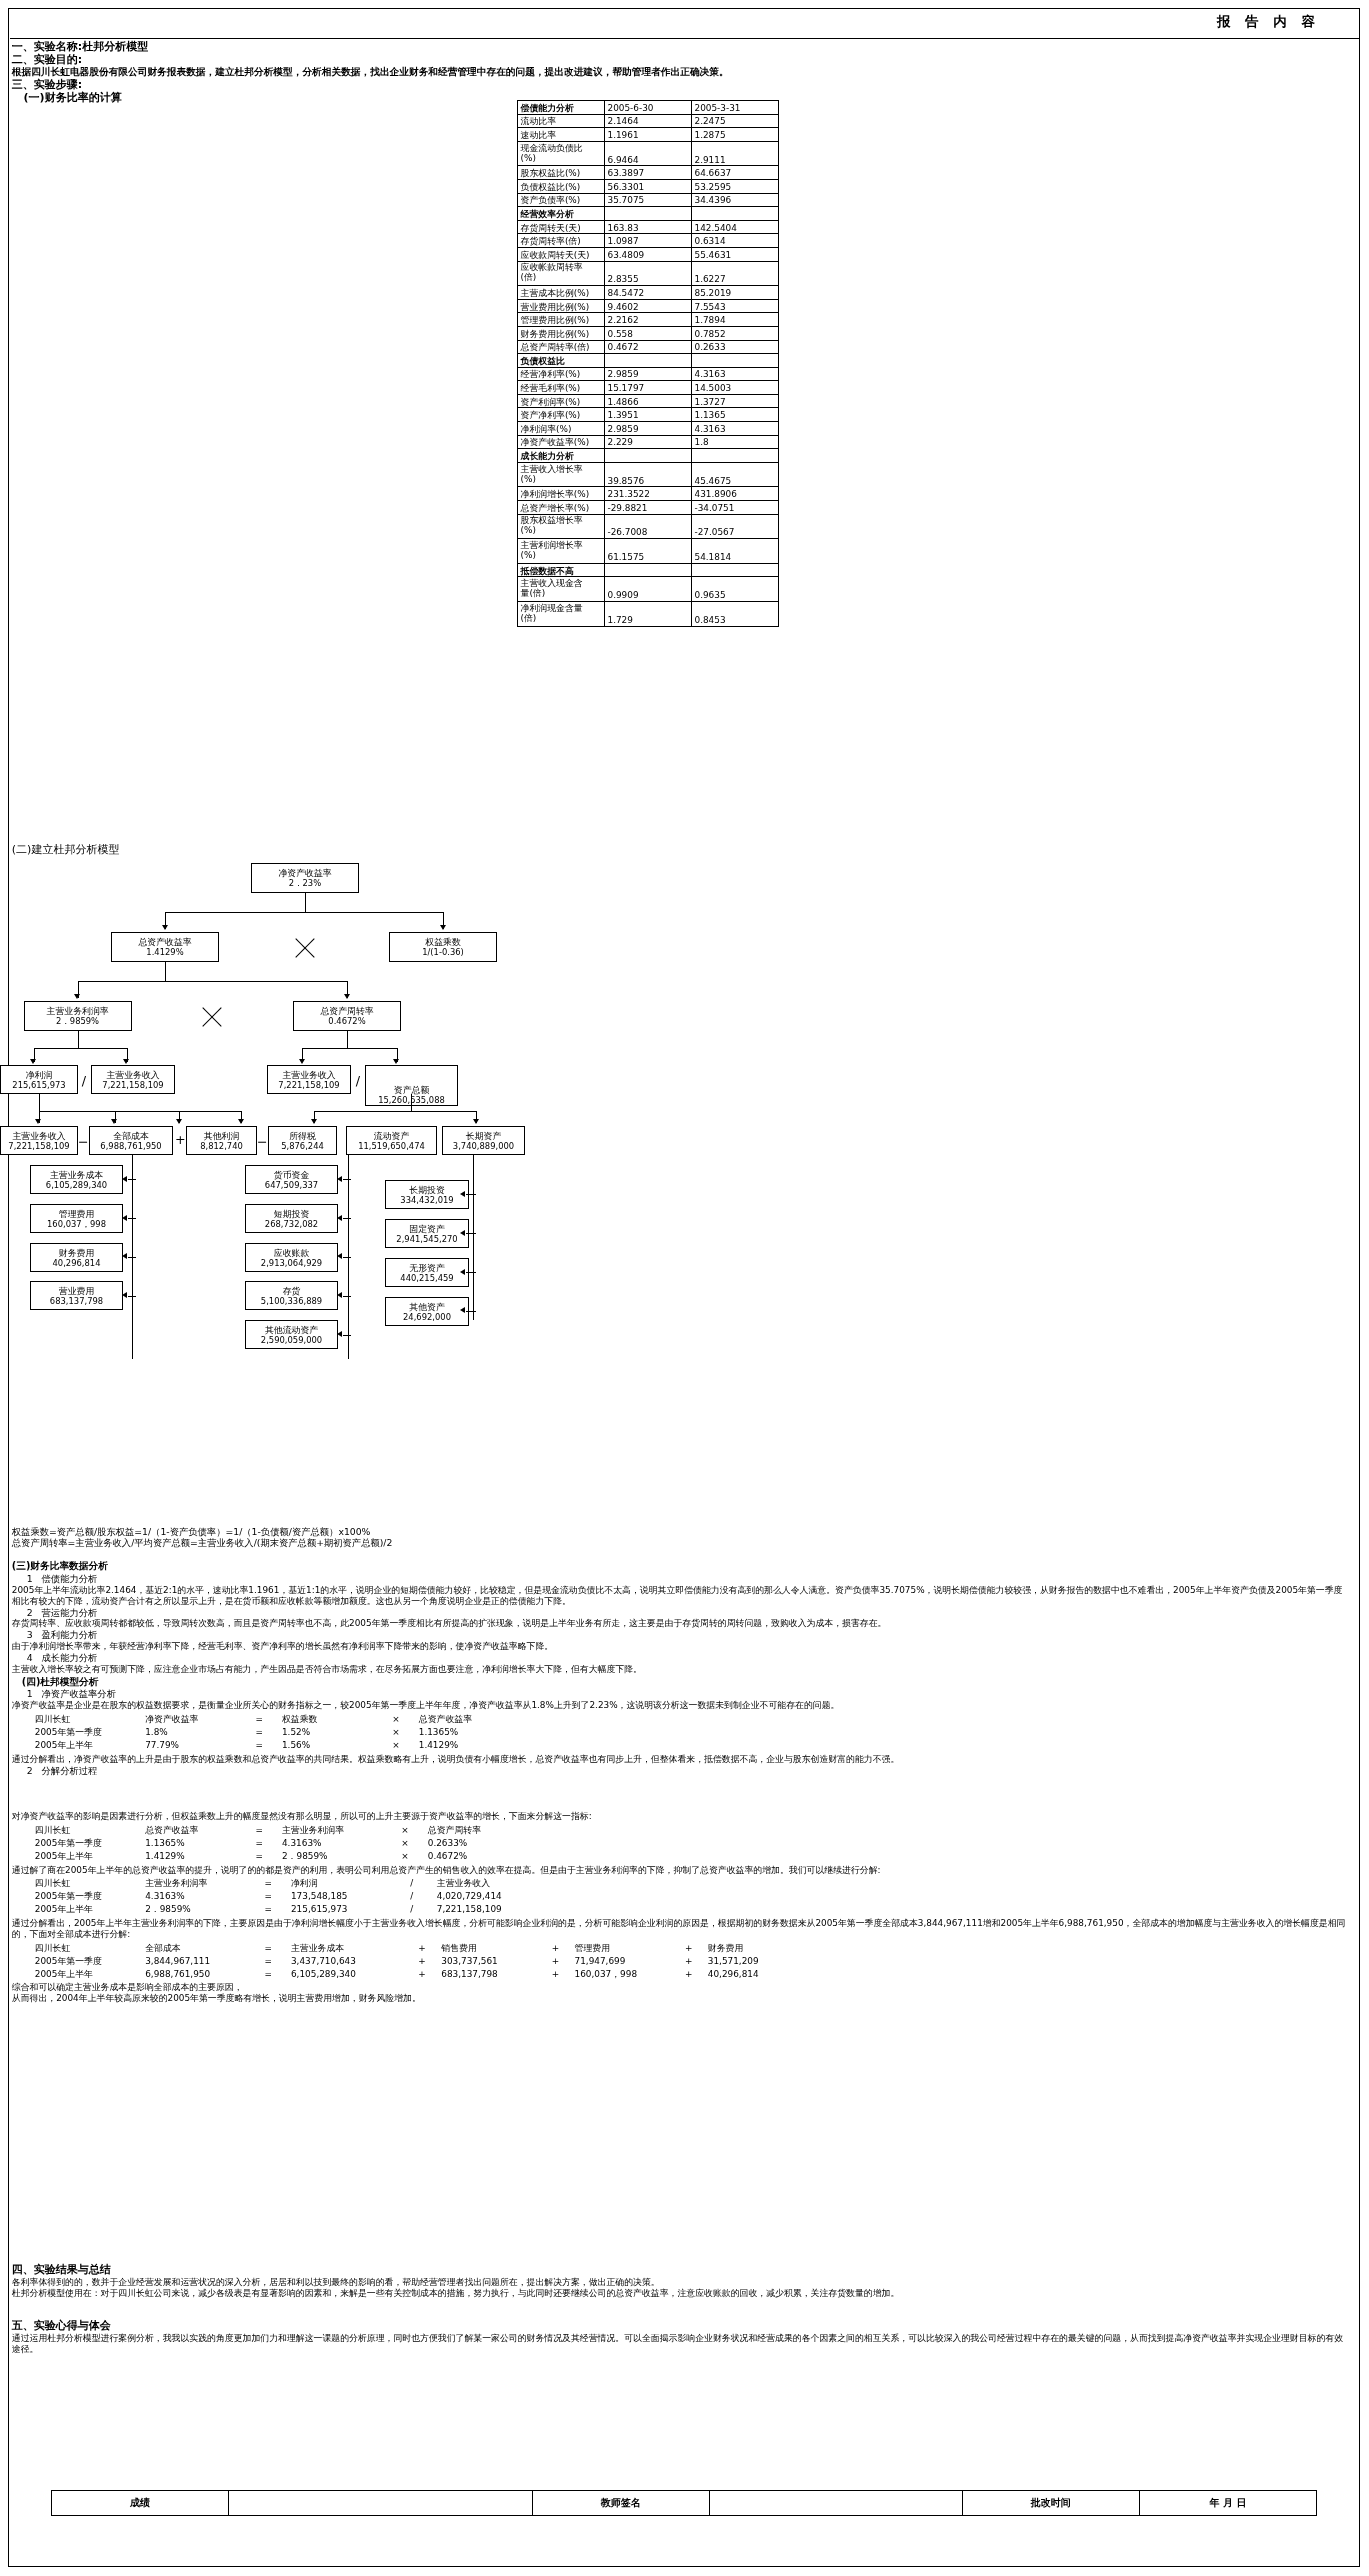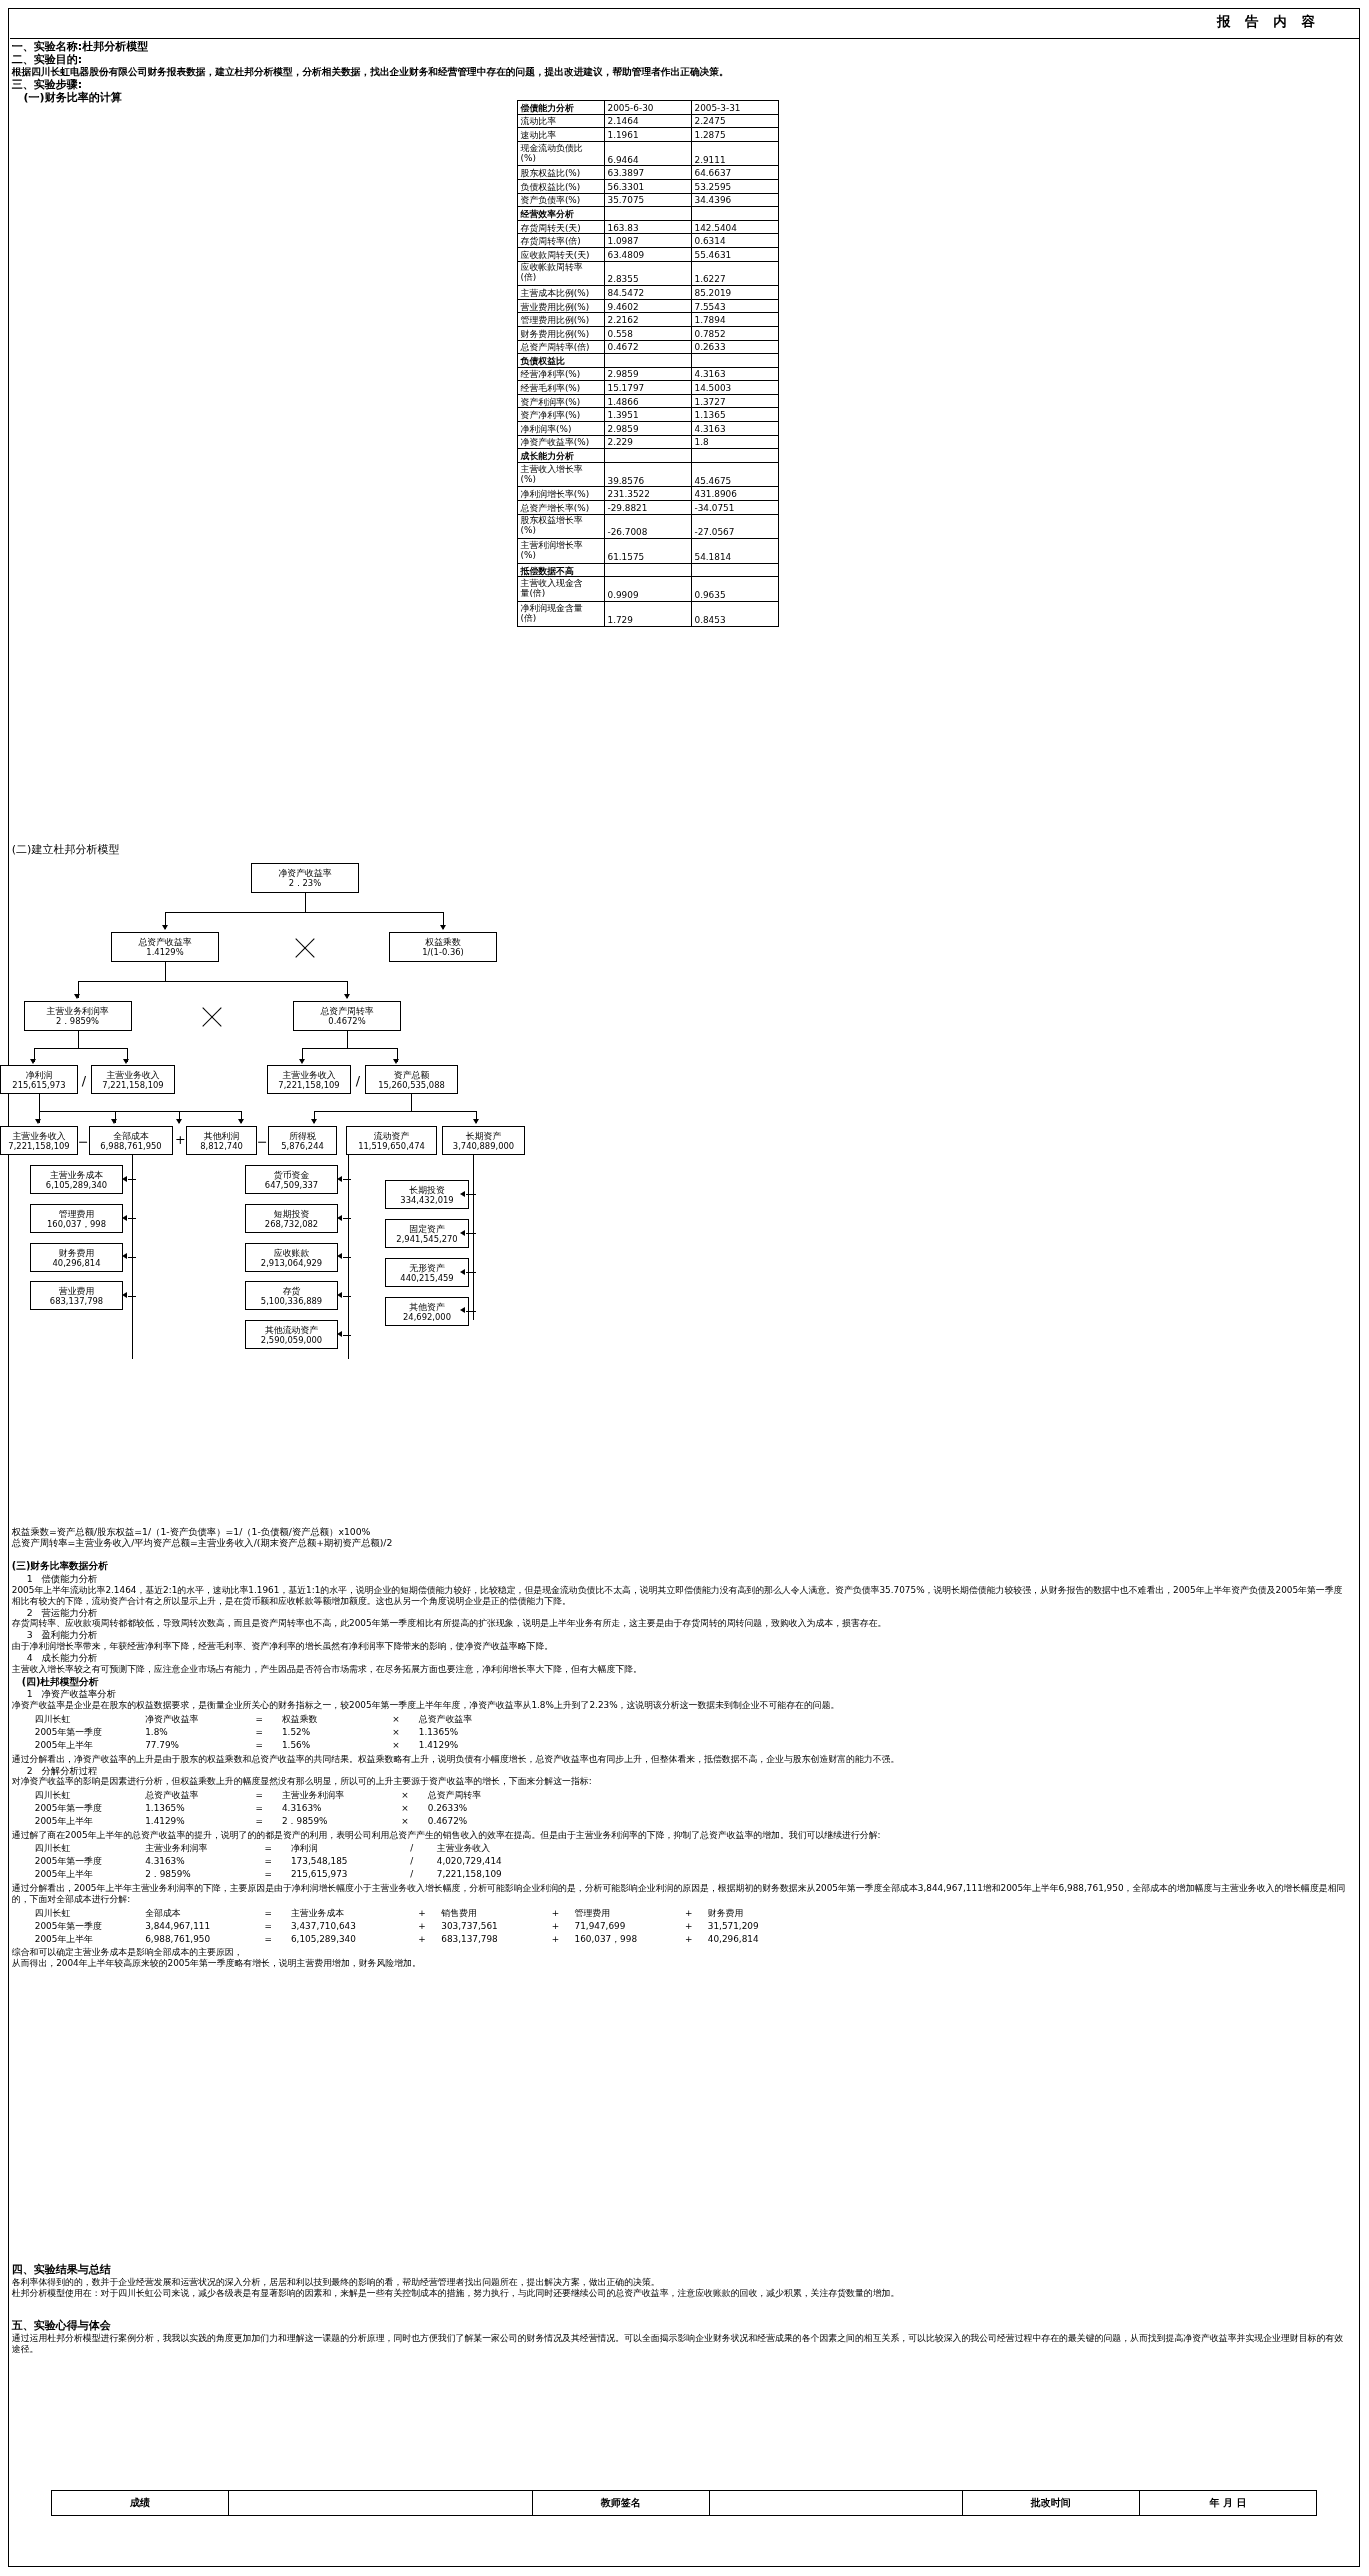--- a/index.html
+++ b/index.html
@@ -306,21 +306,21 @@
     <div class="op" style="left:79px;top:214px;width:10px;">/</div>
     <div class="bx" style="left:91px;top:204px;width:84px;height:29px;">
       <div class="t">主营业务收入</div>
       <div class="v">7,221,158,109</div>
     </div>
     <div class="bx" style="left:267px;top:204px;width:84px;height:29px;">
       <div class="t">主营业务收入</div>
       <div class="v">7,221,158,109</div>
     </div>
     <div class="op" style="left:353px;top:214px;width:10px;">/</div>
-    <div class="bx" style="left:365px;top:204px;width:93px;height:29px;">
+    <div class="bx" style="left:365px;top:204px;width:93px;height:41px;justify-content:flex-end;">
       <div class="t">资产总额</div>
       <div class="v">15,260,535,088</div>
     </div>
 
     <div class="lnv" style="left:39px;top:233px;height:17px;"></div>
     <div class="lnh" style="left:39px;top:250px;width:203px;"></div>
     <div class="lnv" style="left:39px;top:250px;height:11.8px;"></div>
     <div class="lnv" style="left:115px;top:250px;height:11.8px;"></div>
     <div class="lnv" style="left:179px;top:250px;height:11.8px;"></div>
     <div class="lnv" style="left:241px;top:250px;height:11.8px;"></div>
@@ -502,21 +502,21 @@
             <td style="font-size: 8.9px; line-height: 11px; padding-right: 8.4px; white-space: nowrap; min-width: 17px;">=</td>
             <td style="font-size: 8.9px; line-height: 11px; padding-right: 8.4px; white-space: nowrap; min-width: 101px;">1.56%</td>
             <td style="font-size: 8.9px; line-height: 11px; padding-right: 8.4px; white-space: nowrap; min-width: 17px;">×</td>
             <td style="font-size: 8.9px; line-height: 11px; padding-right: 8.4px; white-space: nowrap; min-width: 101px;">1.4129%</td>
           </tr>
         </tbody>
       </table>
     <div style="font-size:8.9px;line-height:11px;white-space:pre-wrap;">通过分解看出，净资产收益率的上升是由于股东的权益乘数和总资产收益率的共同结果。权益乘数略有上升，说明负债有小幅度增长，总资产收益率也有同步上升，但整体看来，抵偿数据不高，企业与股东创造财富的能力不强。</div>
 
     <div class="ind" style="font-size:9.3px;line-height:11.8px;">2   分解分析过程</div>
-    <div style="font-size:8.9px;line-height:11px;white-space:pre-wrap;">对净资产收益率的影响是因素进行分析，但权益乘数上升的幅度显然没有那么明显，所以可的上升主要源于资产收益率的增长，下面来分解这一指标:</div>
+    <div style="font-size:8.9px;line-height:11px;white-space:pre-wrap;margin-top:35px;">对净资产收益率的影响是因素进行分析，但权益乘数上升的幅度显然没有那么明显，所以可的上升主要源于资产收益率的增长，下面来分解这一指标:</div>
     <table class="calc-tbl" style="border-collapse: collapse; margin: 1.7px 0px 1.7px 22px;">
         <tbody>
           <tr>
             <td style="font-size: 8.9px; line-height: 11px; padding-right: 8.4px; white-space: nowrap; min-width: 101px;">四川长虹</td>
             <td style="font-size: 8.9px; line-height: 11px; padding-right: 8.4px; white-space: nowrap; min-width: 101px;">总资产收益率</td>
             <td style="font-size: 8.9px; line-height: 11px; padding-right: 8.4px; white-space: nowrap; min-width: 17px;">=</td>
             <td style="font-size: 8.9px; line-height: 11px; padding-right: 8.4px; white-space: nowrap; min-width: 110px;">主营业务利润率</td>
             <td style="font-size: 8.9px; line-height: 11px; padding-right: 8.4px; white-space: nowrap; min-width: 17px;">×</td>
             <td style="font-size: 8.9px; line-height: 11px; padding-right: 8.4px; white-space: nowrap; min-width: 101px;">总资产周转率</td>
           </tr>

